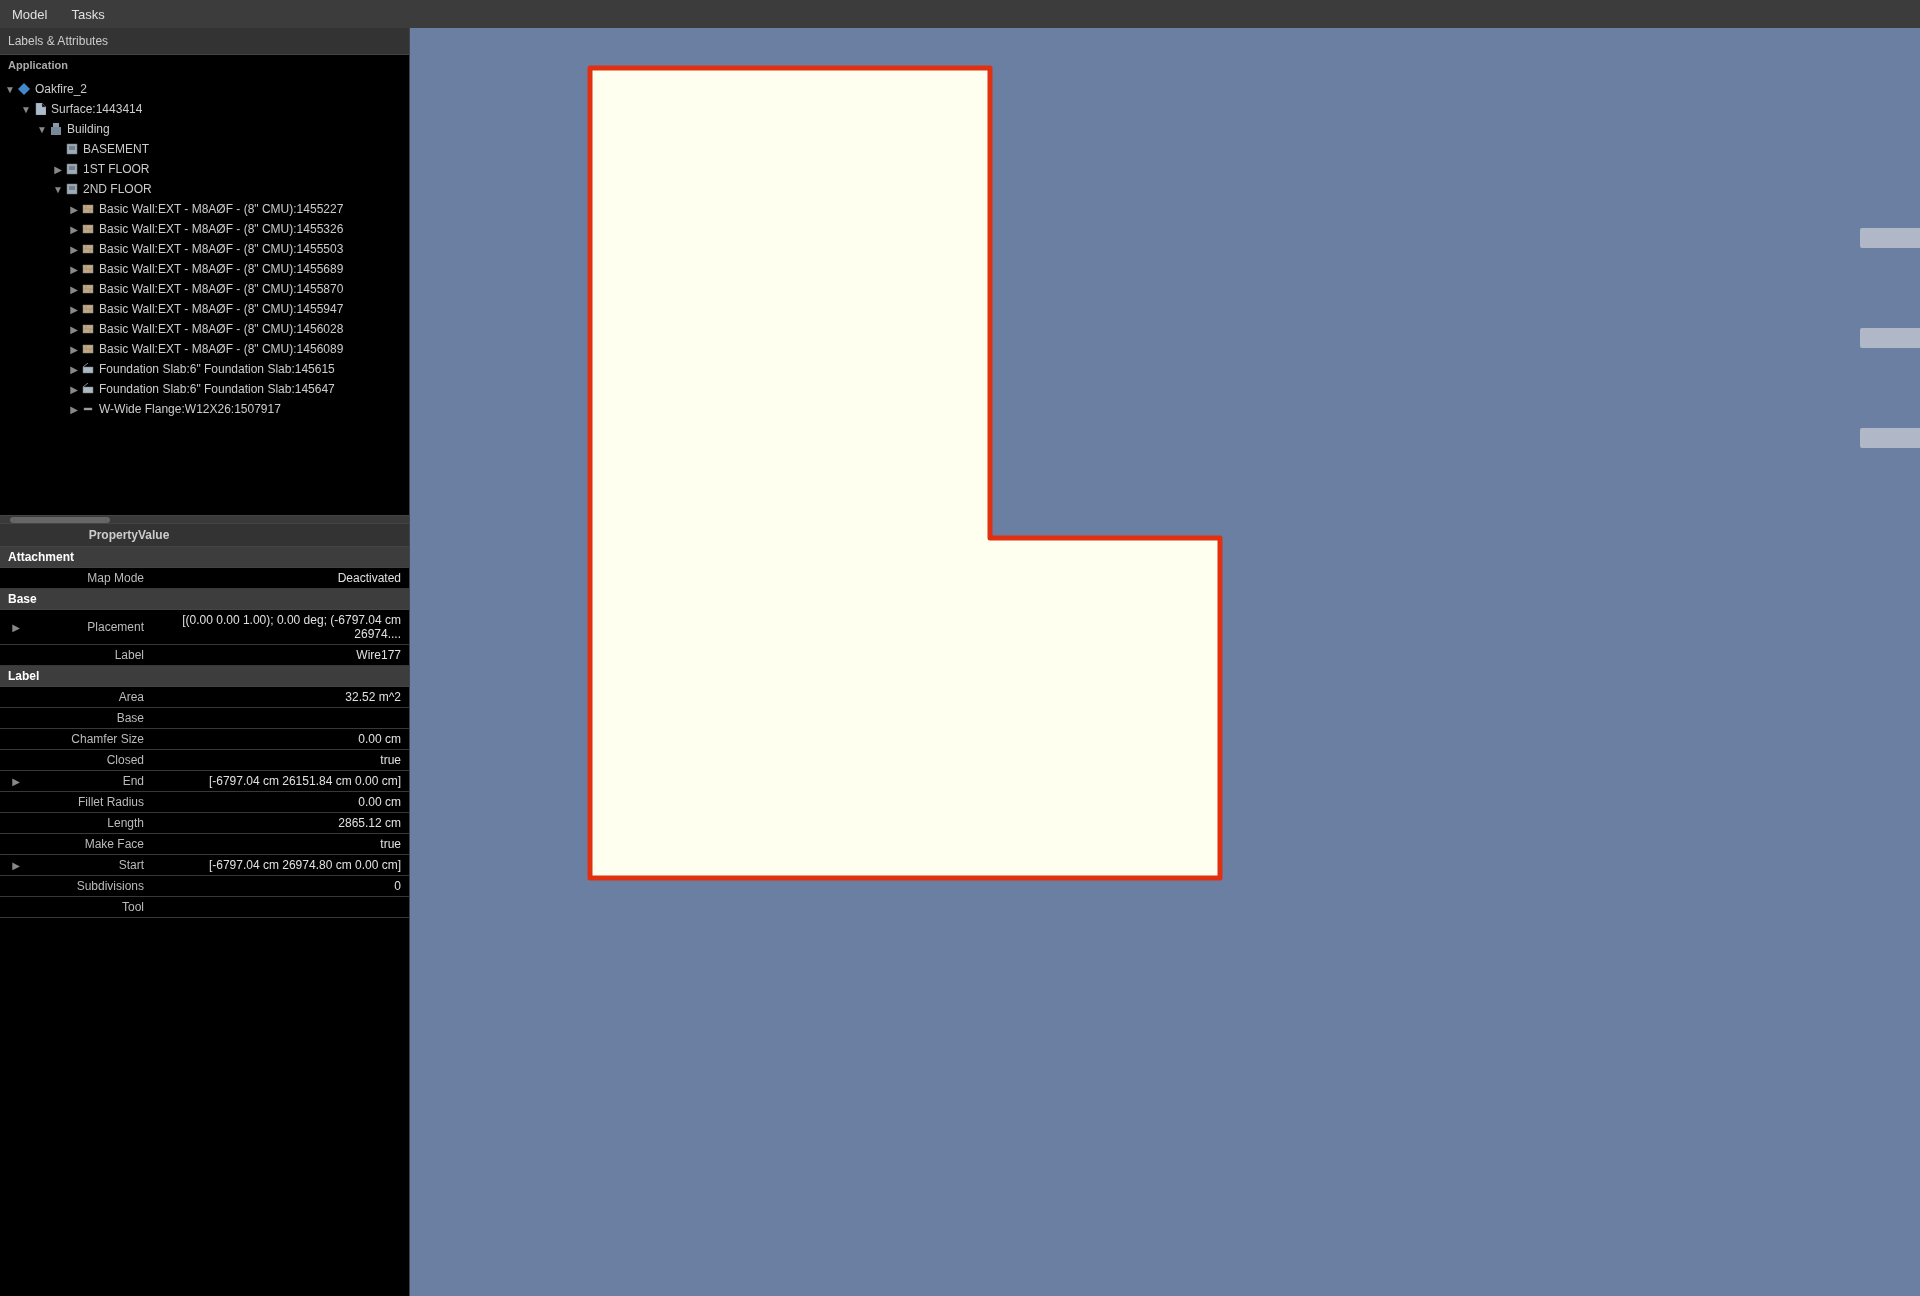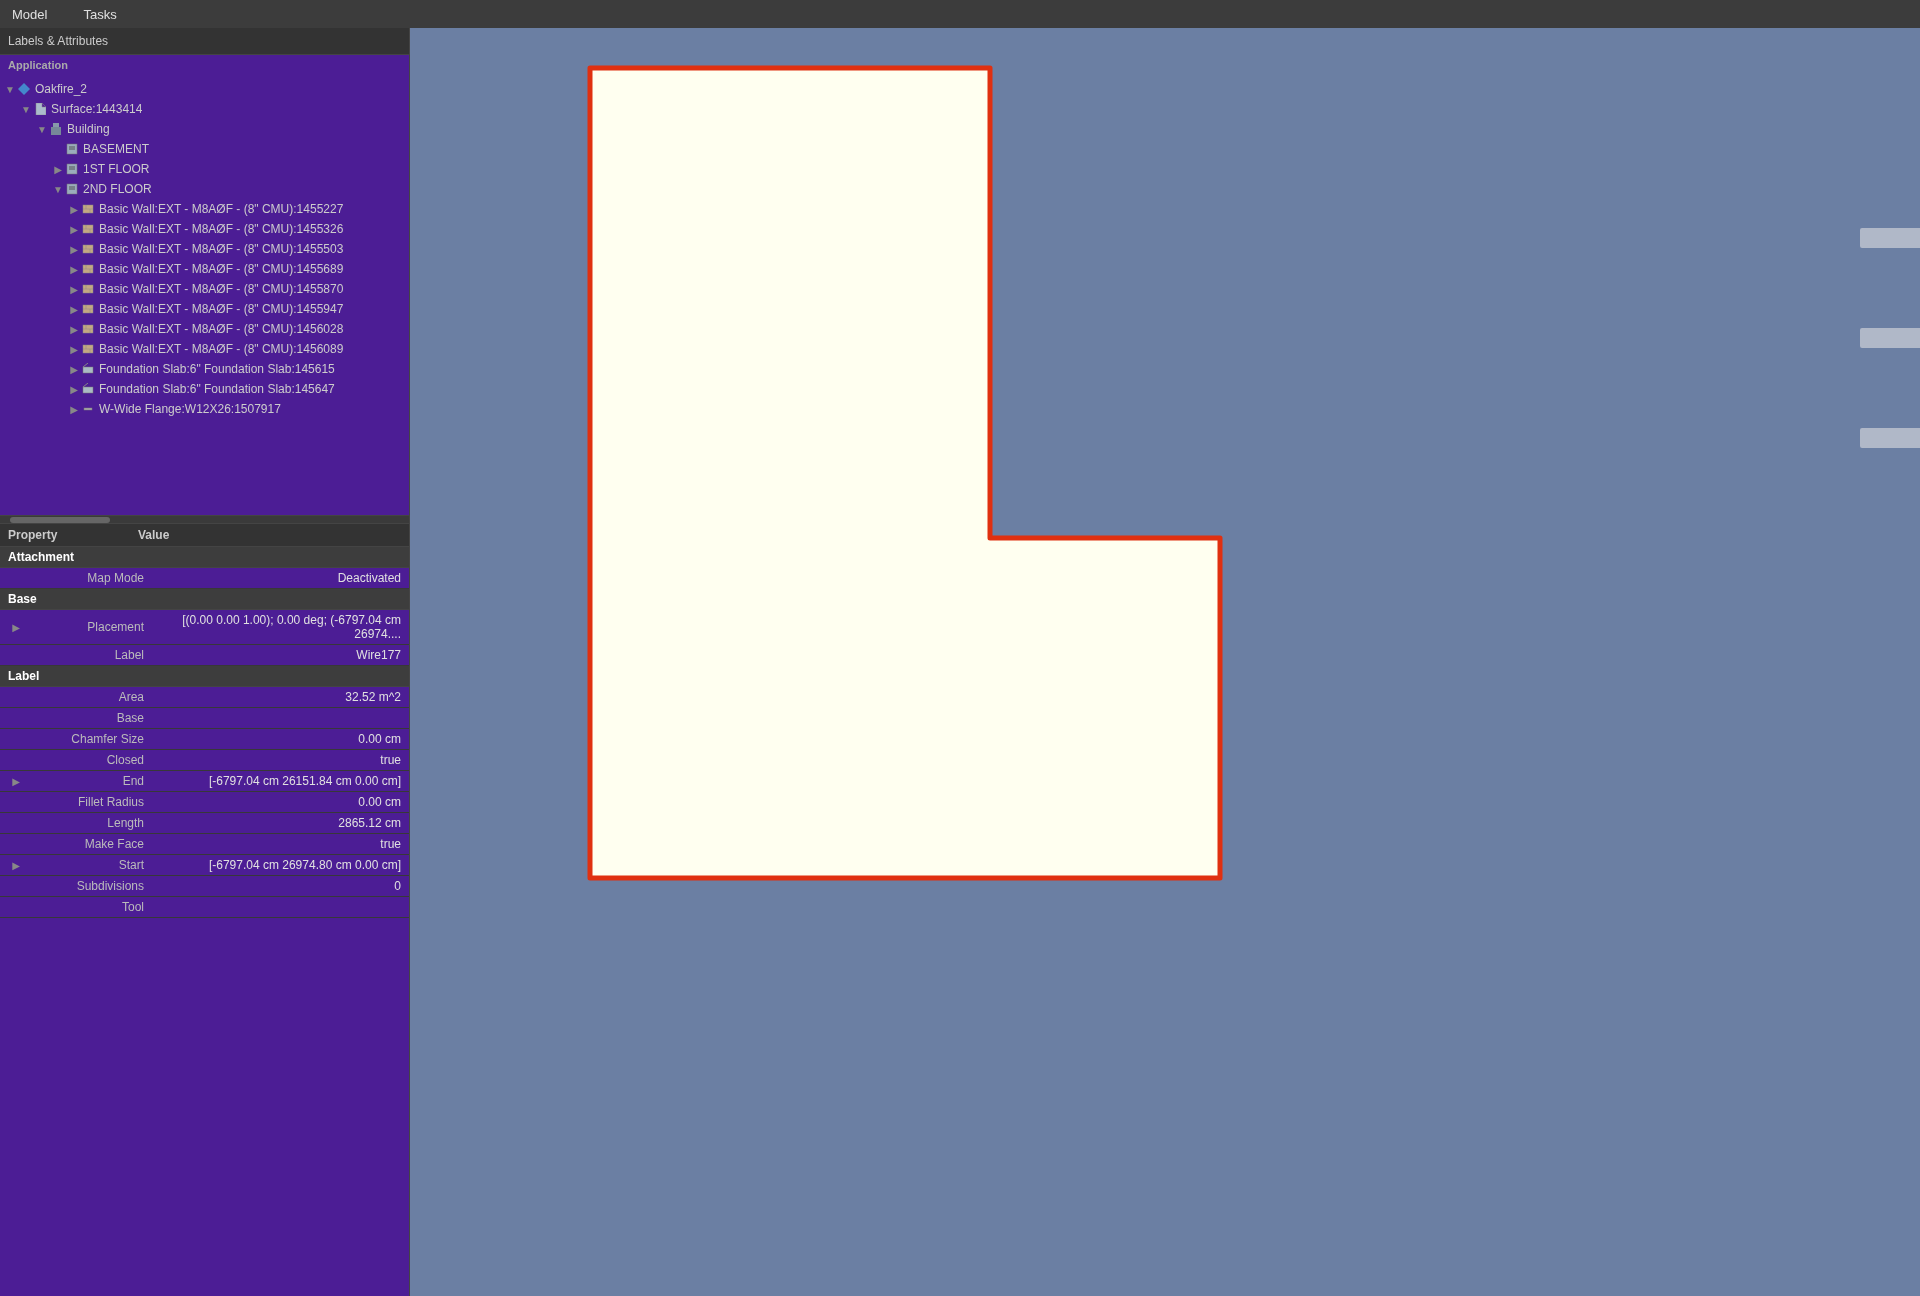--- a/index.html
+++ b/index.html
@@ -15,41 +15,41 @@
       flex-direction: column;
     }
 
     
     .menubar {
       background: #3c3c3c;
       height: 28px;
       display: flex;
       align-items: center;
       padding: 0 8px;
-      gap: 28px;
+      gap: 16px;
       flex-shrink: 0;
     }
     .menu-item {
       color: #e0e0e0;
       font-size: 13px;
       cursor: pointer;
       padding: 2px 4px;
     }
 
     
     .main-layout {
       display: flex;
       flex: 1;
       overflow: hidden;
     }
 
     
     .left-panel {
       width: 410px;
-      background: #4c1d95;
+      background: #000000;
       display: flex;
       flex-direction: column;
       flex-shrink: 0;
       border-right: 1px solid #444;
     }
 
     .panel-header {
       padding: 6px 8px;
       font-size: 12px;
       color: #cccccc;
@@ -146,21 +146,21 @@
       display: flex;
       background: #333;
       padding: 4px 8px;
       border-bottom: 1px solid #444;
     }
     .prop-header-col {
       font-size: 12px;
       font-weight: bold;
       color: #cccccc;
     }
-    .prop-header-col:first-child { width: 130px; }
+    .prop-header-col:first-child { width: 130px; text-align: right; }
     .prop-header-col:last-child { flex: 1; }
 
     .prop-section-row {
       display: flex;
       background: #3d3d3d;
       padding: 3px 8px;
       border-bottom: 1px solid #444;
     }
     .prop-section-label {
       font-size: 12px;

